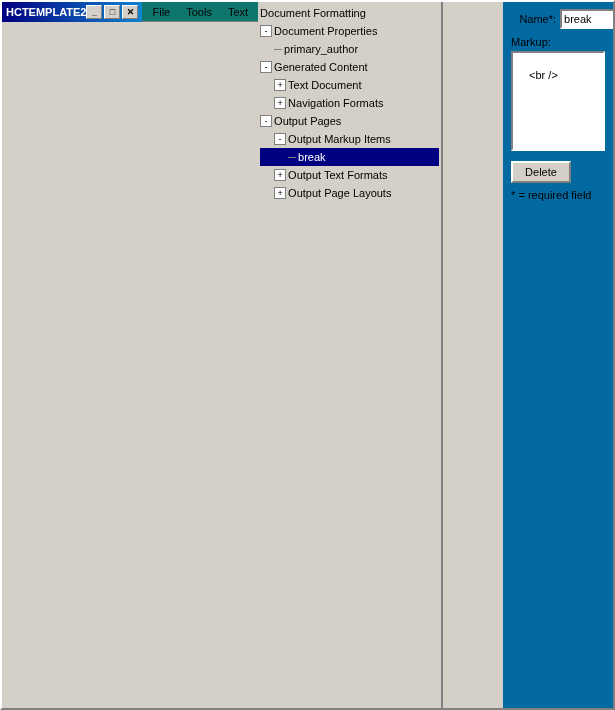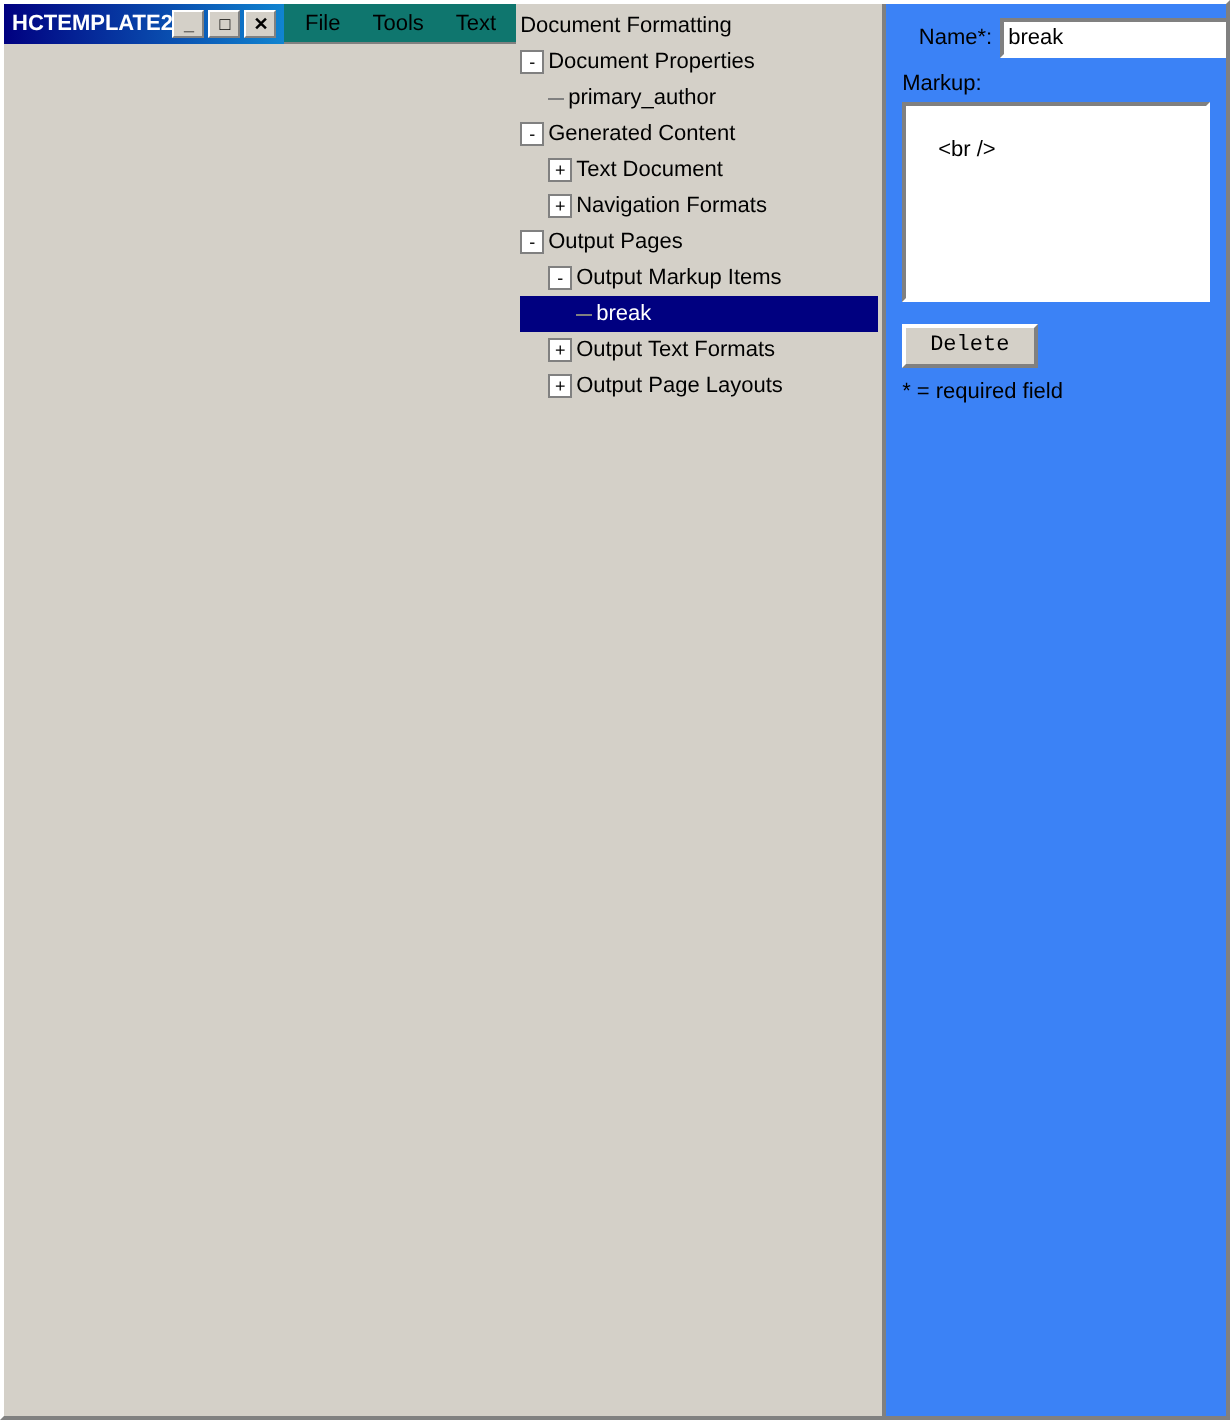--- a/index.html
+++ b/index.html
@@ -79,20 +79,21 @@
     .menu-item {
       padding: 2px 6px;
       cursor: pointer;
       font-size: 11px;
     }
 
     .main-content {
       display: flex;
       flex: 1;
       overflow: hidden;
+      gap: 16px;
     }
 
     .sidebar {
       width: 185px;
       min-width: 185px;
       background: #d4d0c8;
       border-right: 2px solid #808080;
       border-right-color: #808080;
       overflow-y: auto;
       padding: 2px;
@@ -139,23 +140,24 @@
       vertical-align: middle;
       margin-right: 2px;
     }
 
     .tree-label {
       font-size: 11px;
     }
 
     .right-panel {
       flex: 1;
-      background: #3b82f6;
+      background: #0369a1;
       padding: 6px 8px;
       overflow-y: auto;
+      margin-left: 44px;
     }
 
     .form-row {
       display: flex;
       align-items: center;
       margin-bottom: 6px;
     }
 
     .form-label {
       width: 45px;
@@ -221,21 +223,21 @@
     .delete-btn {
       margin-top: 8px;
       padding: 3px 12px;
       background: #d4d0c8;
       border: 2px solid;
       border-top-color: #ffffff;
       border-left-color: #ffffff;
       border-right-color: #808080;
       border-bottom-color: #808080;
       font-size: 11px;
-      font-family: Liberation Mono, monospace;
+      font-family: Liberation Sans, sans-serif;
       cursor: pointer;
     }
 
     .required-note {
       font-size: 11px;
       margin-top: 6px;
       color: #000;
     }
   </style>
 </head>

